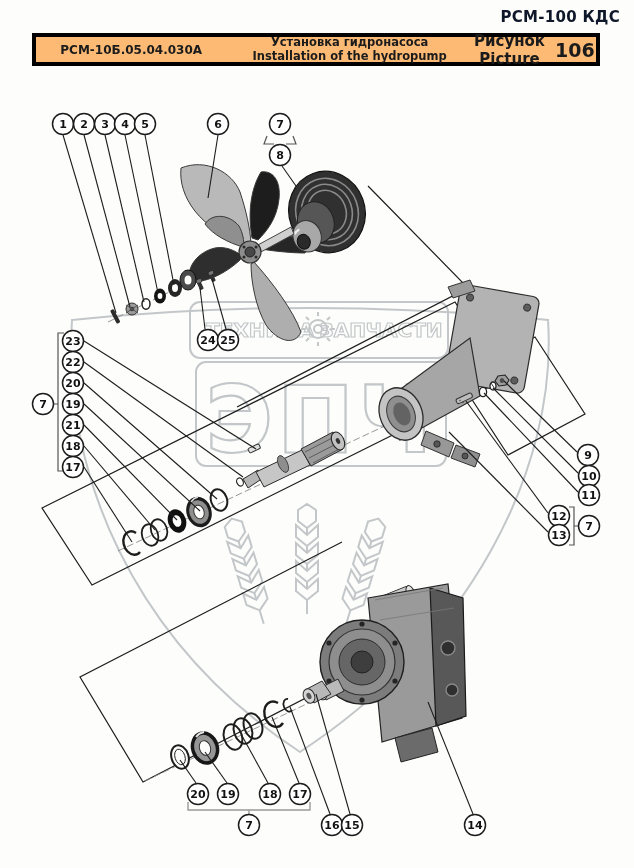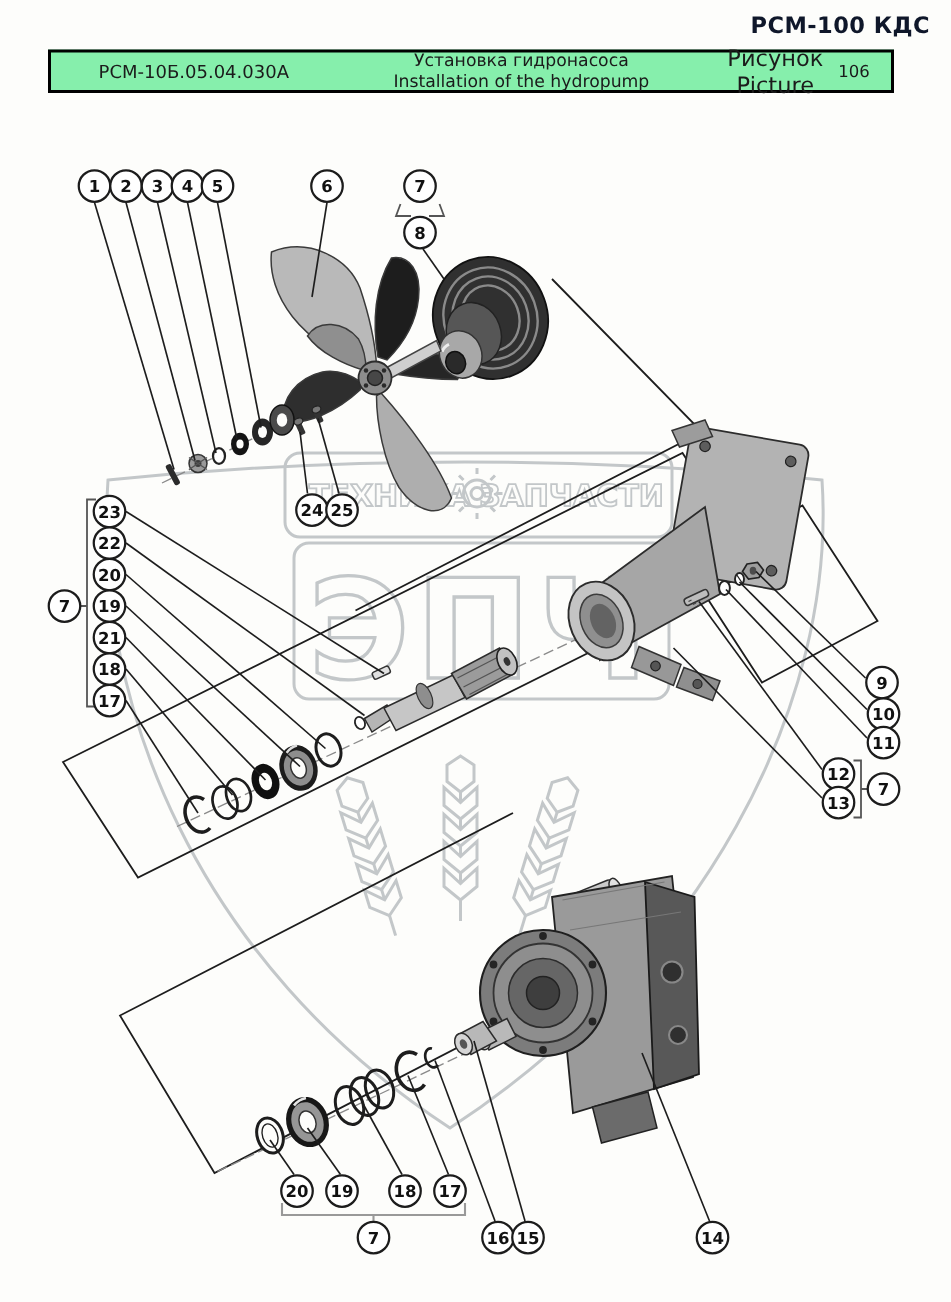--- a/index.html
+++ b/index.html
@@ -1,28 +1,28 @@
 <!DOCTYPE html>
 <html><head>
 <meta charset="utf-8">
 <style>
   html,body{margin:0;padding:0;background:#e8e8e8;}
   .page{position:relative;width:634px;height:868px;background:#fdfdfb;overflow:hidden;
         font-family:"DejaVu Sans",sans-serif;}
   .model{position:absolute;top:8px;right:14px;font-weight:bold;font-size:15px;
          color:#0f172a;letter-spacing:.3px;}
   .doc-table{position:absolute;top:33px;left:32px;width:560px;height:25px;
-             border:2px solid #000000;display:flex;align-items:stretch;
-             font-weight:normal;color:#1b1b1b;background:#86efac;}
+             border:4px solid #000000;display:flex;align-items:stretch;
+             font-weight:bold;color:#1b1b1b;background:#fdba74;}
   .cell{display:flex;flex-direction:column;justify-content:center;text-align:center;}
   .cell.code{width:34%;font-size:12px;}
   .cell.title{width:44%;font-size:11.5px;line-height:1.2;}
   .cell.fig{width:22%;flex-direction:row;align-items:center;justify-content:center;gap:10px;}
   .fig-labels{font-size:15px;line-height:1.2;text-align:center;}
-  .fig-num{font-size:11px;}
+  .fig-num{font-size:19px;}
   svg{position:absolute;left:0;top:70px;}
   .co circle{fill:#ffffff;stroke:#1c1c1c;stroke-width:1.5;}
   .co text{font-family:"DejaVu Sans",sans-serif;font-weight:bold;font-size:11px;
            fill:#111;text-anchor:middle;}
   .ln{stroke:#1d1d1d;stroke-width:1.1;fill:none;}
   .frame{stroke:#1d1d1d;stroke-width:1.2;fill:none;}
   .axis{stroke:#8a8a8a;stroke-width:.9;stroke-dasharray:7 3;fill:none;}
   .wm{stroke:#c3c7c9;fill:none;stroke-width:2;}
   .wmtext{font-family:"DejaVu Sans",sans-serif;font-weight:bold;fill:none;
           stroke:#c3c7c9;text-anchor:middle;}

